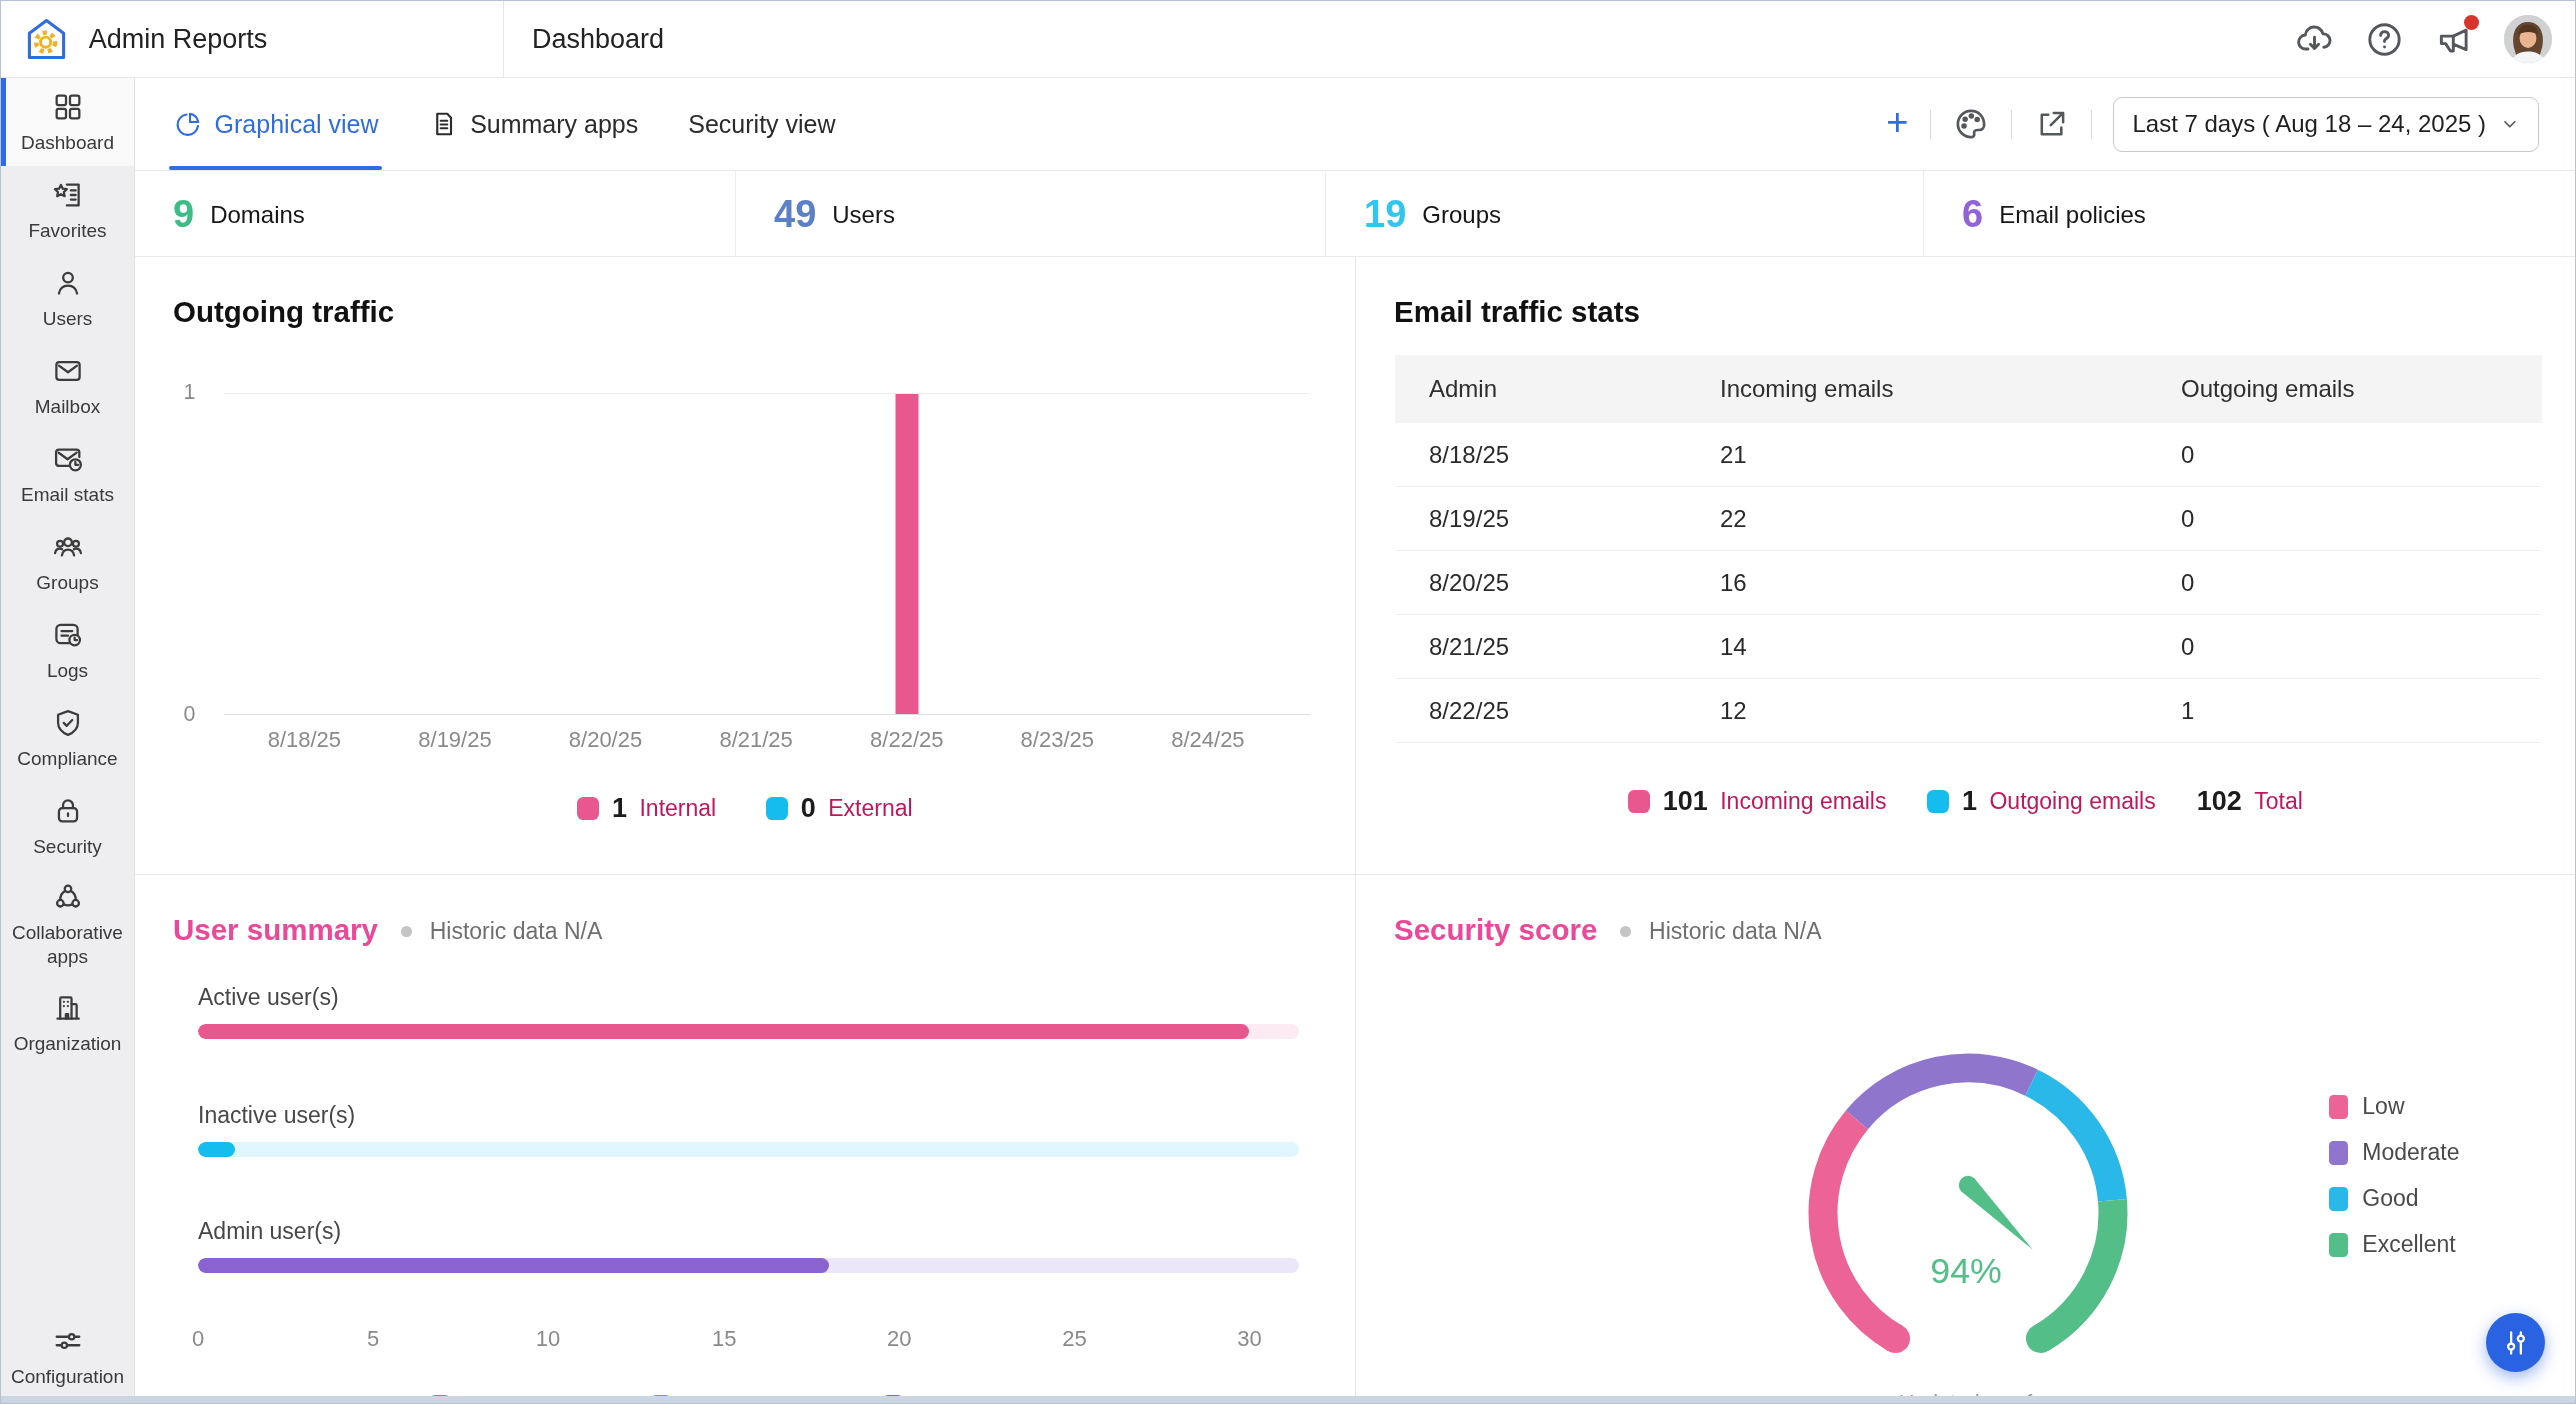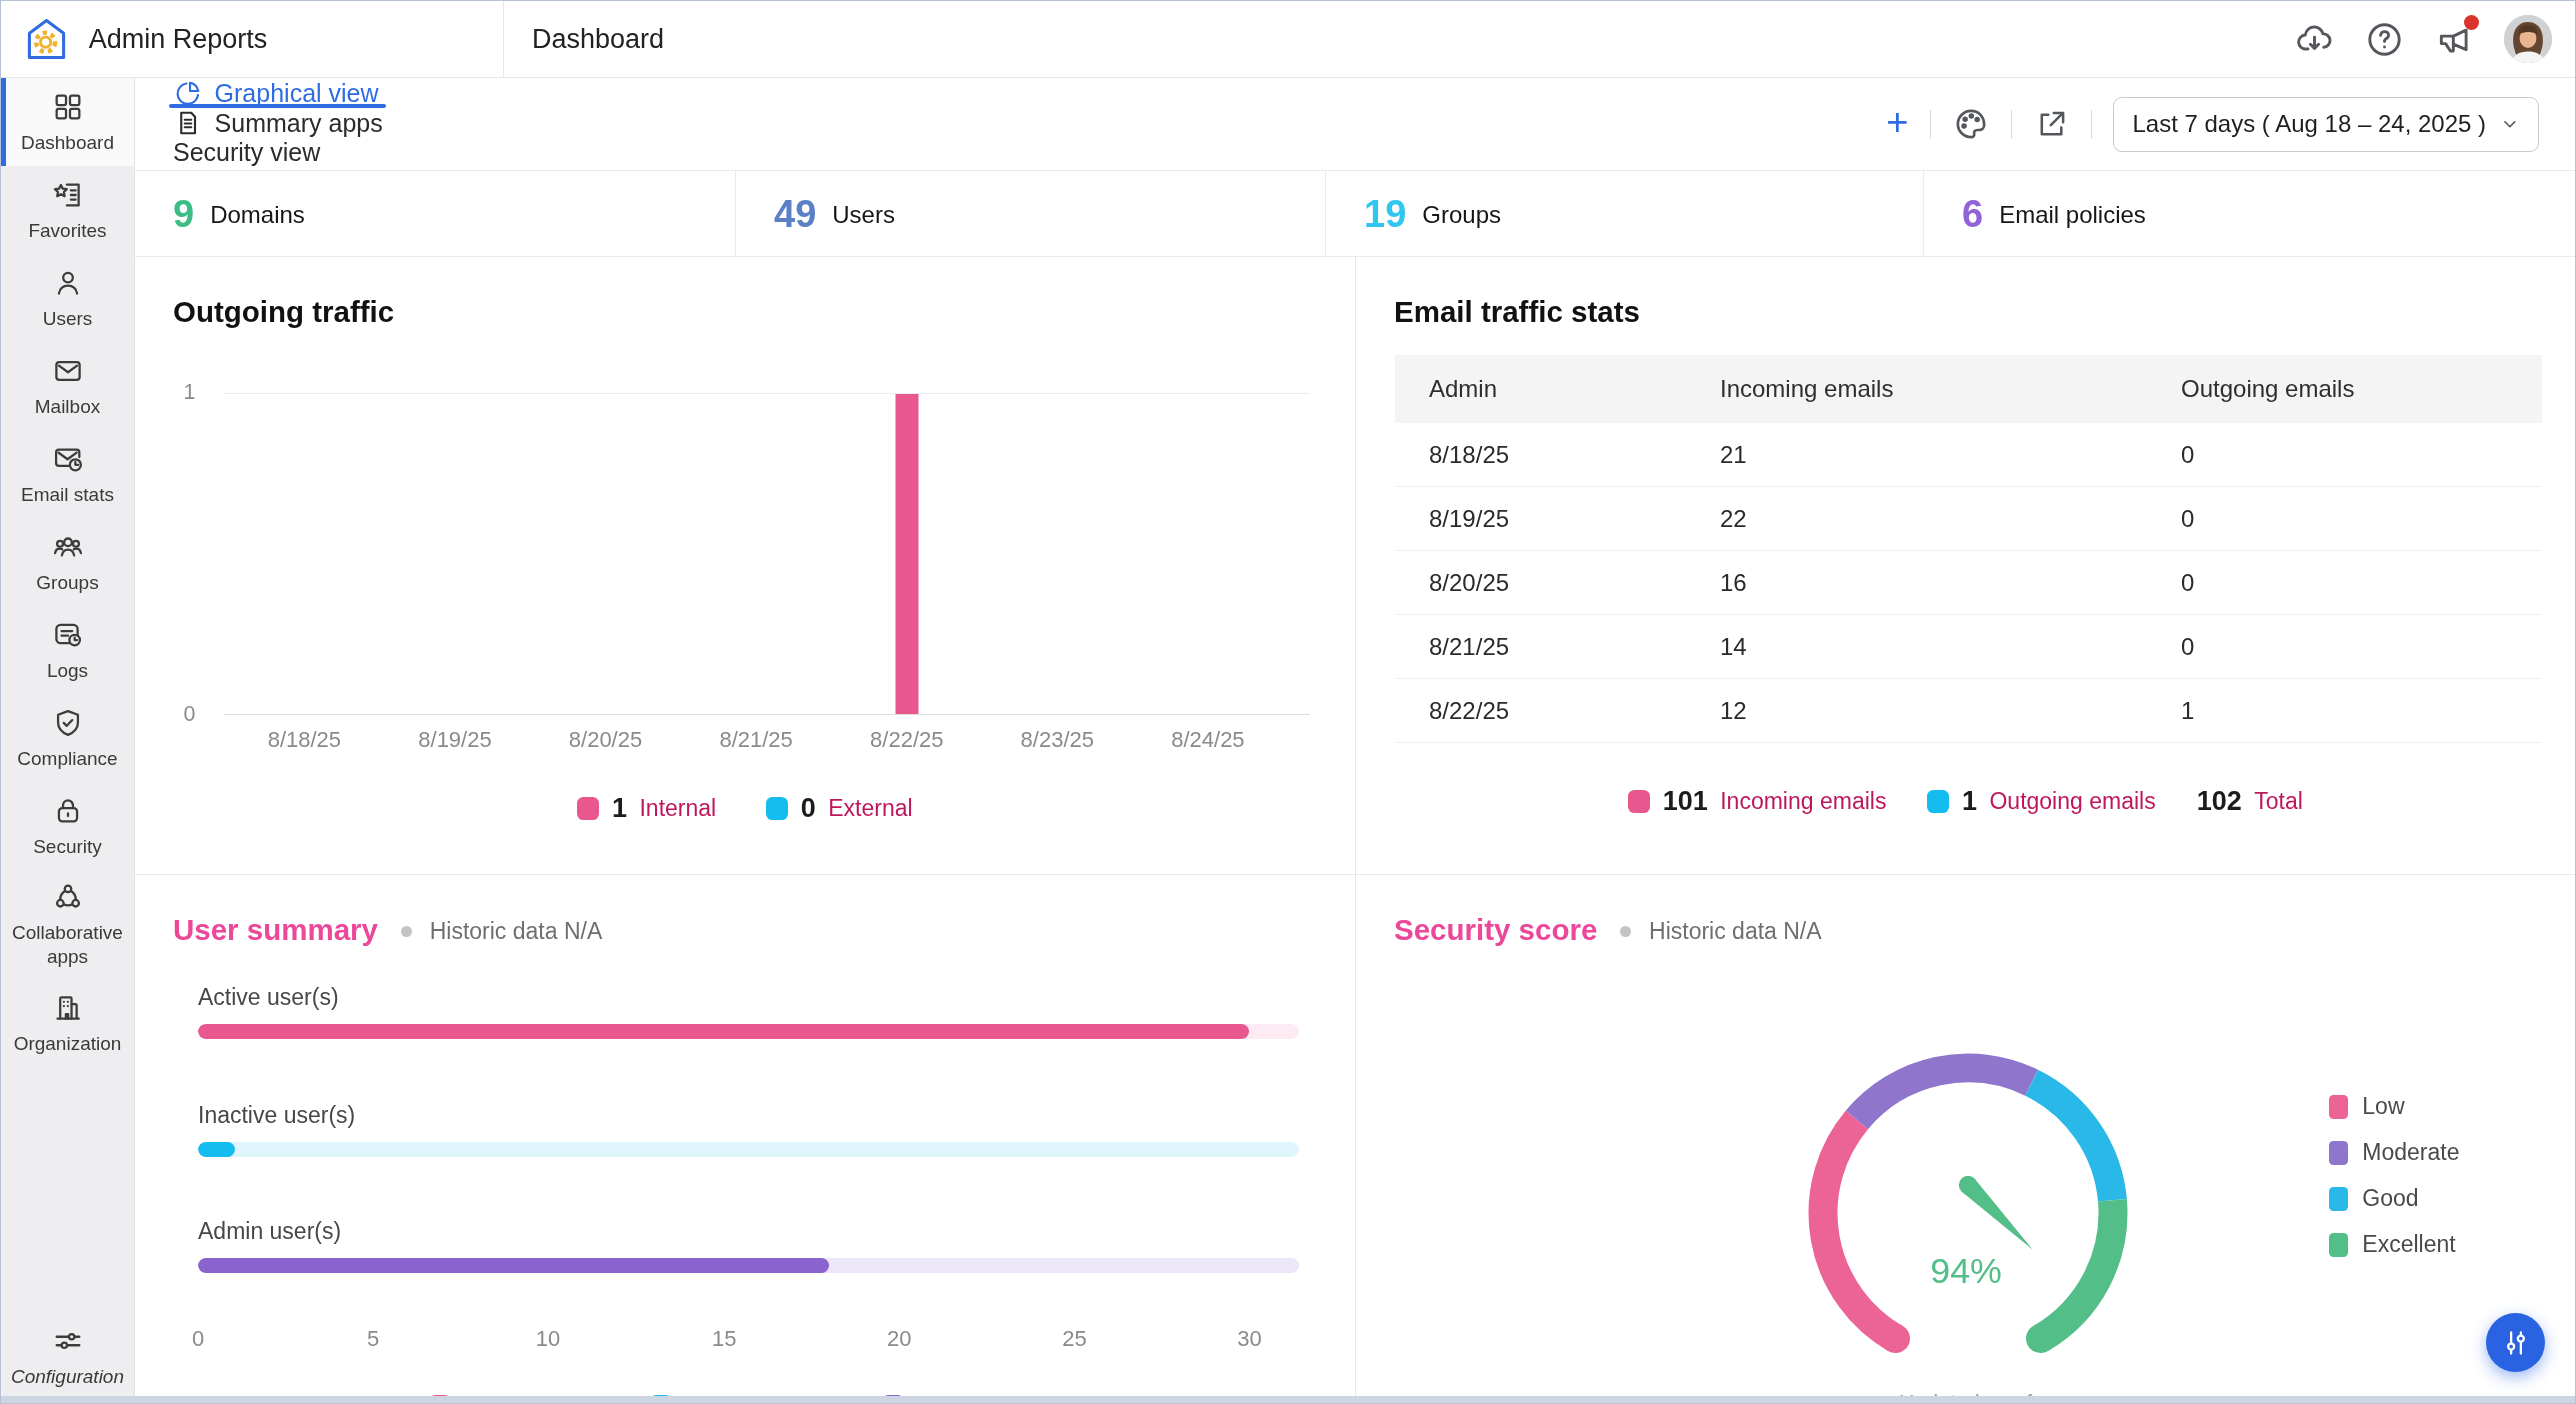--- a/index.html
+++ b/index.html
@@ -22,26 +22,26 @@
   .avatar{width:48px;height:48px;border-radius:50%;overflow:hidden;background:#d5d7d9;}
 
   
   .sidebar{position:absolute;left:0;top:77px;bottom:0;width:134px;background:#eeeef0;border-right:0.9px solid #e2e2e2;display:flex;flex-direction:column;z-index:4;}
   .side-item{position:relative;display:flex;flex-direction:column;align-items:center;justify-content:center;gap:7.1px;height:88px;cursor:pointer;padding:0 5.4px;}
   .side-item .lbl{font-size:19px;color:#3a3a3a;text-align:center;line-height:1.25;}
   .side-item.active{background:#f9f9fa;}
   .side-item.active::before{content:"";position:absolute;left:0;top:0;bottom:0;width:5.4px;background:#2f6ce2;}
   .side-item.tall{height:109px;}
   .side-spacer{flex:1;}
-  .side-item.bottom{height:86px;margin-bottom:3.6px;font-style:italic;}
+  .side-item.bottom{height:86px;margin-bottom:3.6px;}
 
   
   .main{position:absolute;left:134px;top:77px;right:0;bottom:0;background:#fff;}
   .tabbar{position:absolute;left:0;top:0;right:0;height:93px;border-bottom:0.9px solid #e9e9e9;display:flex;align-items:stretch;}
-  .tabs{display:flex;align-items:stretch;margin-left:38px;flex-direction:column;}
+  .tabs{display:flex;align-items:stretch;margin-left:38px;}
   .tab{position:relative;display:flex;align-items:center;gap:11.6px;margin-right:50px;font-size:25px;color:#2b2b2b;cursor:pointer;}
   .tab.active{color:#2f6ce2;}
   .tab.active::after{content:"";position:absolute;left:-3.6px;right:-3.6px;bottom:0;height:4.5px;border-radius:2.7px;background:#2f6ce2;}
   .tab .tico{stroke:#2c2c2c;fill:none;stroke-width:1.7;stroke-linecap:round;stroke-linejoin:round;}
   .tab.active .tico{stroke:#2f6ce2;}
   .tab-actions{position:absolute;right:36px;top:0;bottom:0;display:flex;align-items:center;gap:21.4px;}
   .plus{font-size:38px;color:#2f6ce2;font-weight:400;line-height:1;cursor:pointer;margin-top:-3.6px;}
   .vsep{width:0.9px;height:29px;background:#d9d9d9;}
   .tool-ic{cursor:pointer;display:flex;align-items:center;}
   .date-btn{display:flex;align-items:center;height:55px;border:0.9px solid #c9c9c9;border-radius:9px;padding:0 18px;font-size:24px;color:#1f1f1f;cursor:pointer;background:#fff;}

